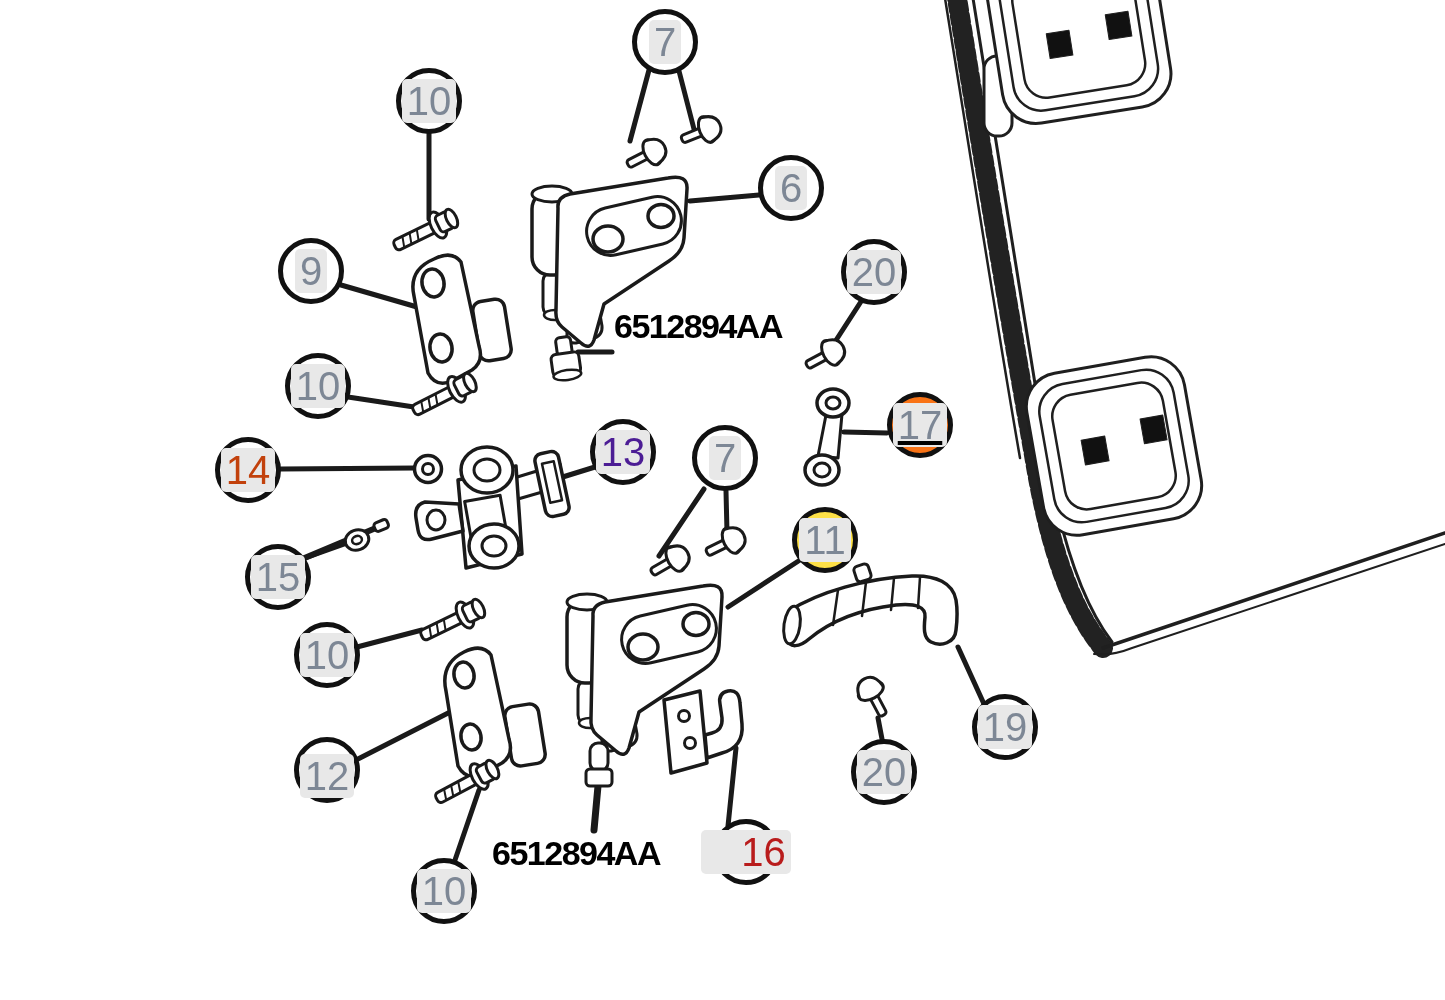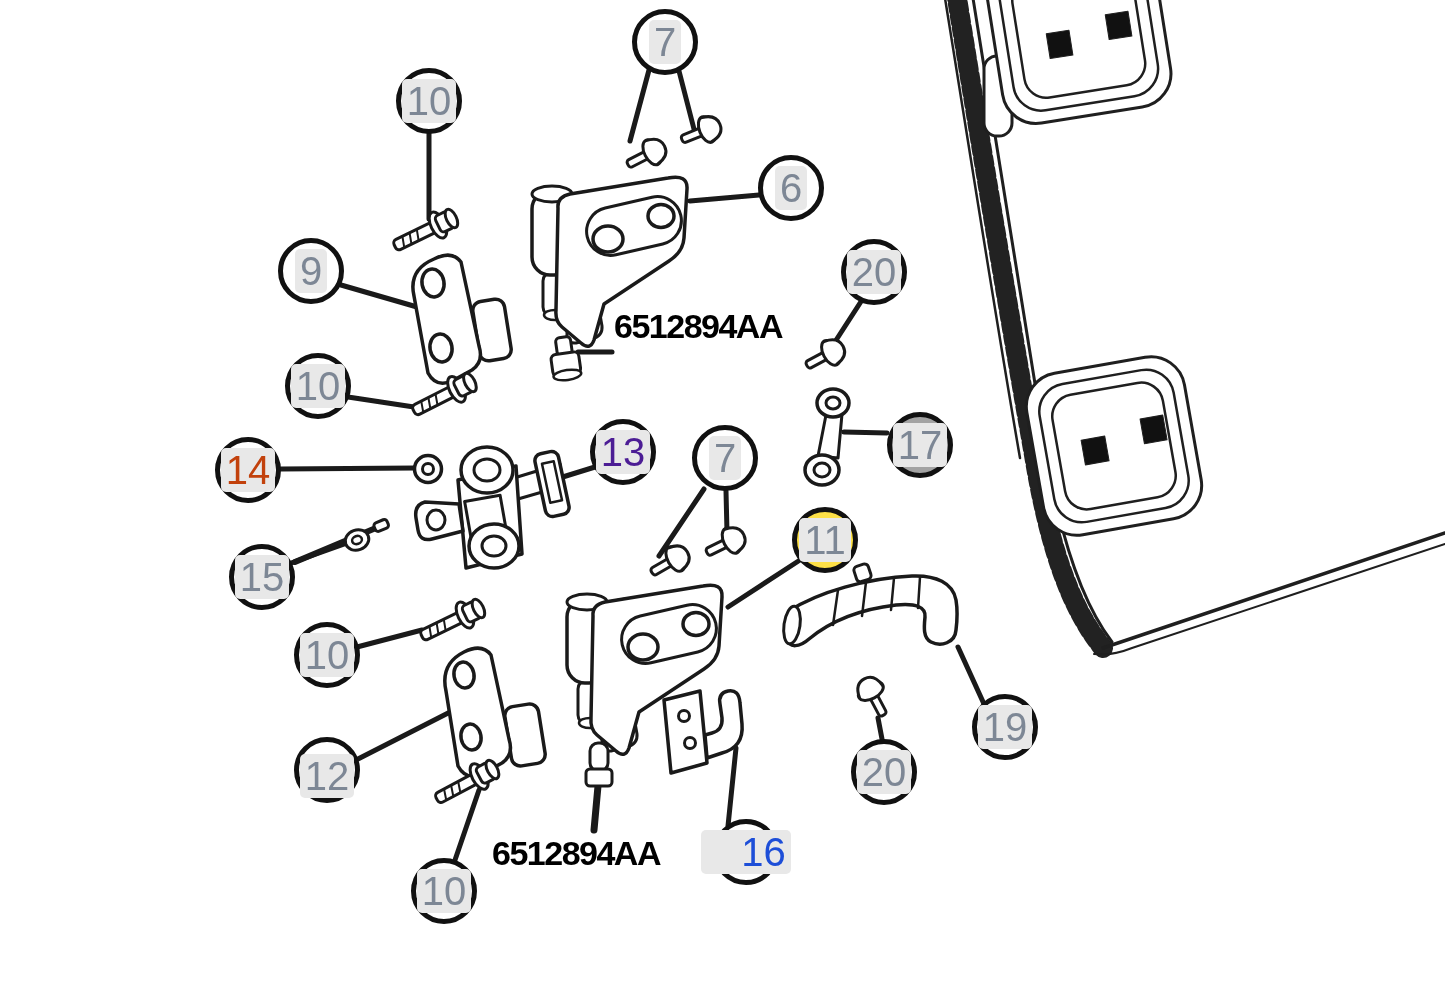--- a/index.html
+++ b/index.html
@@ -242,50 +242,50 @@
       </div>
       <div class="callout" style="left: 278px; top: 238px; border-color: rgb(17, 17, 17); background: rgb(255, 255, 255);">
         <span class="num" style="color: rgb(125, 135, 149); background: rgb(232, 232, 232);">9</span>
       </div>
       <div class="callout" style="left: 841px; top: 239px; border-color: rgb(17, 17, 17); background: rgb(255, 255, 255);">
         <span class="num" style="color: rgb(125, 135, 149); background: rgb(232, 232, 232);">20</span>
       </div>
       <div class="callout" style="left: 285px; top: 353px; border-color: rgb(17, 17, 17); background: rgb(255, 255, 255);">
         <span class="num" style="color: rgb(125, 135, 149); background: rgb(232, 232, 232);">10</span>
       </div>
-      <div class="callout" style="left: 887px; top: 412px; border-color: rgb(17, 17, 17); background: #a3a3a3;">
+      <div class="callout" style="left: 887px; top: 392px; border-color: rgb(17, 17, 17); background: #f97316; text-decoration: underline;">
         <span class="num" style="color: rgb(125, 135, 149); background: rgb(232, 232, 232);">17</span>
       </div>
       <div class="callout" style="left: 215px; top: 437px; border-color: rgb(17, 17, 17); background: rgb(255, 255, 255);">
         <span class="num" style="color: #c2410c; background: rgb(232, 232, 232);">14</span>
       </div>
       <div class="callout" style="left: 590px; top: 419px; border-color: rgb(17, 17, 17); background: rgb(255, 255, 255);">
         <span class="num" style="color: #4c1d95; background: rgb(232, 232, 232);">13</span>
       </div>
       <div class="callout" style="left: 692px; top: 425px; border-color: rgb(17, 17, 17); background: rgb(255, 255, 255);">
         <span class="num" style="color: rgb(125, 135, 149); background: rgb(232, 232, 232);">7</span>
       </div>
       <div class="callout" style="left: 792px; top: 507px; border-color: rgb(17, 17, 17); background: #fde047;">
         <span class="num" style="color: rgb(125, 135, 149); background: rgb(232, 232, 232);">11</span>
       </div>
-      <div class="callout" style="left: 229px; top: 544px; border-color: rgb(17, 17, 17); background: rgb(255, 255, 255);">
+      <div class="callout" style="left: 245px; top: 544px; border-color: rgb(17, 17, 17); background: rgb(255, 255, 255);">
         <span class="num" style="color: rgb(125, 135, 149); background: rgb(232, 232, 232);">15</span>
       </div>
       <div class="callout" style="left: 294px; top: 622px; border-color: rgb(17, 17, 17); background: rgb(255, 255, 255);">
         <span class="num" style="color: rgb(125, 135, 149); background: rgb(232, 232, 232);">10</span>
       </div>
       <div class="callout" style="left: 972px; top: 694px; border-color: rgb(17, 17, 17); background: rgb(255, 255, 255);">
         <span class="num" style="color: rgb(125, 135, 149); background: rgb(232, 232, 232);">19</span>
       </div>
       <div class="callout" style="left: 294px; top: 737px; border-color: rgb(17, 17, 17); background: rgb(255, 255, 255); align-items: flex-end;">
         <span class="num" style="color: rgb(125, 135, 149); background: rgb(232, 232, 232);">12</span>
       </div>
       <div class="callout" style="left: 851px; top: 739px; border-color: rgb(17, 17, 17); background: rgb(255, 255, 255);">
         <span class="num" style="color: rgb(125, 135, 149); background: rgb(232, 232, 232);">20</span>
       </div>
       <div class="callout" style="left: 713px; top: 819px; border-color: rgb(17, 17, 17); background: rgb(255, 255, 255);">
-        <span class="num" style="color: #1d4ed8; background: rgb(232, 232, 232); padding-left: 40px;">16</span>
+        <span class="num" style="color: #b91c1c; background: rgb(232, 232, 232); padding-left: 40px;">16</span>
       </div>
       <div class="callout" style="left: 411px; top: 858px; border-color: rgb(17, 17, 17); background: rgb(255, 255, 255);">
         <span class="num" style="color: rgb(125, 135, 149); background: rgb(232, 232, 232);">10</span>
       </div>
     </div>
 </div>
 
 </body></html>

